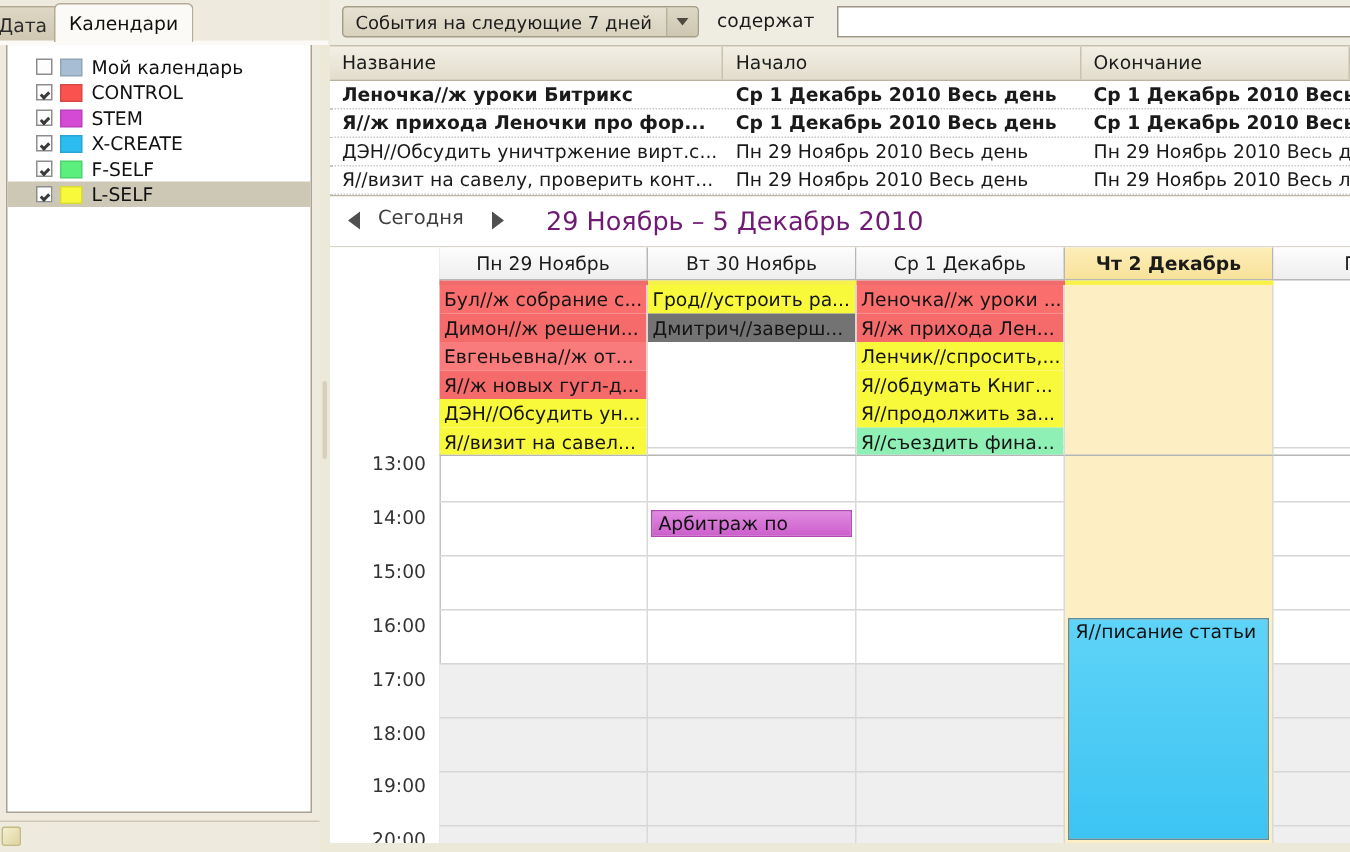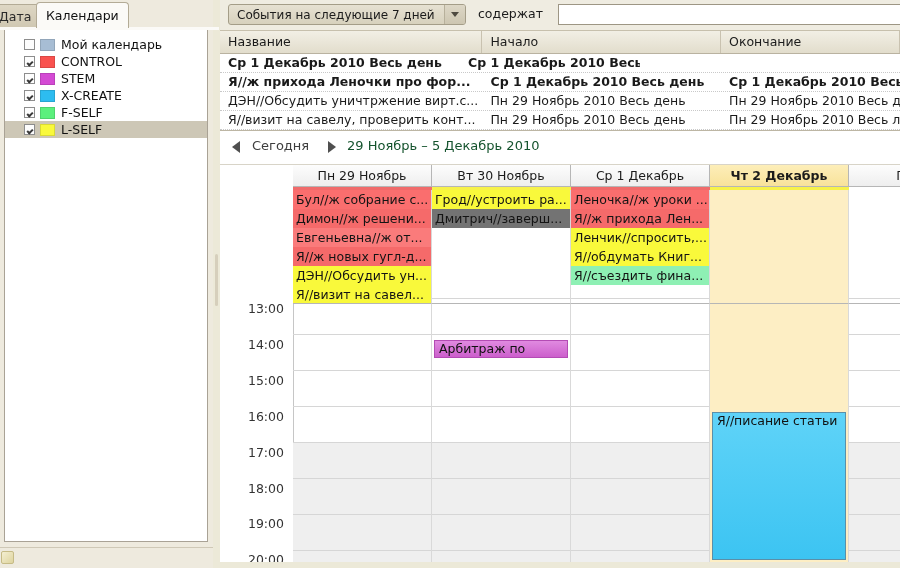--- a/index.html
+++ b/index.html
@@ -119,21 +119,21 @@
   }
   .evrow.bold div{font-weight:bold;}
   .listclip{height:76px;overflow:hidden;border-bottom:1px solid #bdb6a4;}
 
   
   .datenav{height:33px;position:relative;background:#ffffff;border-bottom:1px solid #d8d4c8;}
   .navbtn{position:absolute;top:10px;width:0;height:0;cursor:pointer;}
   .navprev{left:12px;border-top:6px solid transparent;border-bottom:6px solid transparent;border-right:8px solid #4f4f4f;}
   .navnext{left:108px;border-top:6px solid transparent;border-bottom:6px solid transparent;border-left:8px solid #4f4f4f;}
   .today{position:absolute;left:32px;top:7px;font-size:13px;color:#3e3e3e;}
-  .daterange{position:absolute;left:127px;top:7px;font-size:13px;color:#14532d;}
+  .daterange{position:absolute;left:144px;top:7px;font-size:17px;color:#701a75;}
 
   
   .weekwrap{position:relative;height:412px;background:#fff;}
   .gutter{position:absolute;left:0;top:0;width:73px;height:412px;background:#fff;border-right:1px solid #c6c6c6;}
   .daycols{position:absolute;left:73px;top:0;right:0;height:412px;}
 
   .dayhdr{position:absolute;top:0;height:22px;box-sizing:border-box;
     border-right:1px solid #b6b6b6;border-bottom:1px solid #b6b6b6;
     background:linear-gradient(#fdfdfd,#eeeeee);
     text-align:center;font-size:12.5px;line-height:21px;color:#1b1b1b;white-space:nowrap;}
@@ -233,20 +233,21 @@
     </div>
 
     <div class="listhead">
       <div class="col-name">Название</div>
       <div class="col-start">Начало</div>
       <div class="col-end">Окончание</div>
     </div>
 
     <div class="listclip">
       <div class="evrow bold">
+        <div class="col-name">Леночка//ж уроки Битрикс</div>
         <div class="col-start">Ср 1 Декабрь 2010 Весь день</div>
         <div class="col-end">Ср 1 Декабрь 2010 Весь</div>
       </div>
       <div class="evrow bold">
         <div class="col-name">Я//ж прихода Леночки  про фор...</div>
         <div class="col-start">Ср 1 Декабрь 2010 Весь день</div>
         <div class="col-end">Ср 1 Декабрь 2010 Весь</div>
       </div>
       <div class="evrow">
         <div class="col-name">ДЭН//Обсудить уничтржение вирт.с...</div>
@@ -330,20 +331,21 @@
         <div class="allday" style="left:139px;width:139px;">
           <div class="adev" style="background:#f9f93b"><span>Грод//устроить ра...</span></div>
           <div class="adev" style="background:#737373"><span>Дмитрич//заверш...</span></div>
         </div>
 
         <div class="allday" style="left:278px;width:139px;">
           <div class="adev" style="background:#fa6e6e"><span>Леночка//ж уроки ...</span></div>
           <div class="adev" style="background:#f56a6a"><span>Я//ж прихода Лен...</span></div>
           <div class="adev" style="background:#f9f93b"><span>Ленчик//спросить,...</span></div>
           <div class="adev" style="background:#f9f93b"><span>Я//обдумать Книг...</span></div>
+          <div class="adev" style="background:#f9f93b"><span>Я//продолжить за...</span></div>
           <div class="adev" style="background:#8ef0b4"><span>Я//съездить фина...</span></div>
         </div>
 
         <div class="allday today-col" style="left:417px;width:139px;"></div>
         <div class="allday" style="left:556px;width:124px;"></div>
 
         <div class="timedev" style="left:141px;width:134px;top:175px;height:18px;background:linear-gradient(#e08ae0,#cc5fcc);border:1px solid #b44bb4;">
           <span>Арбитраж по вторникам!</span>
         </div>
 

